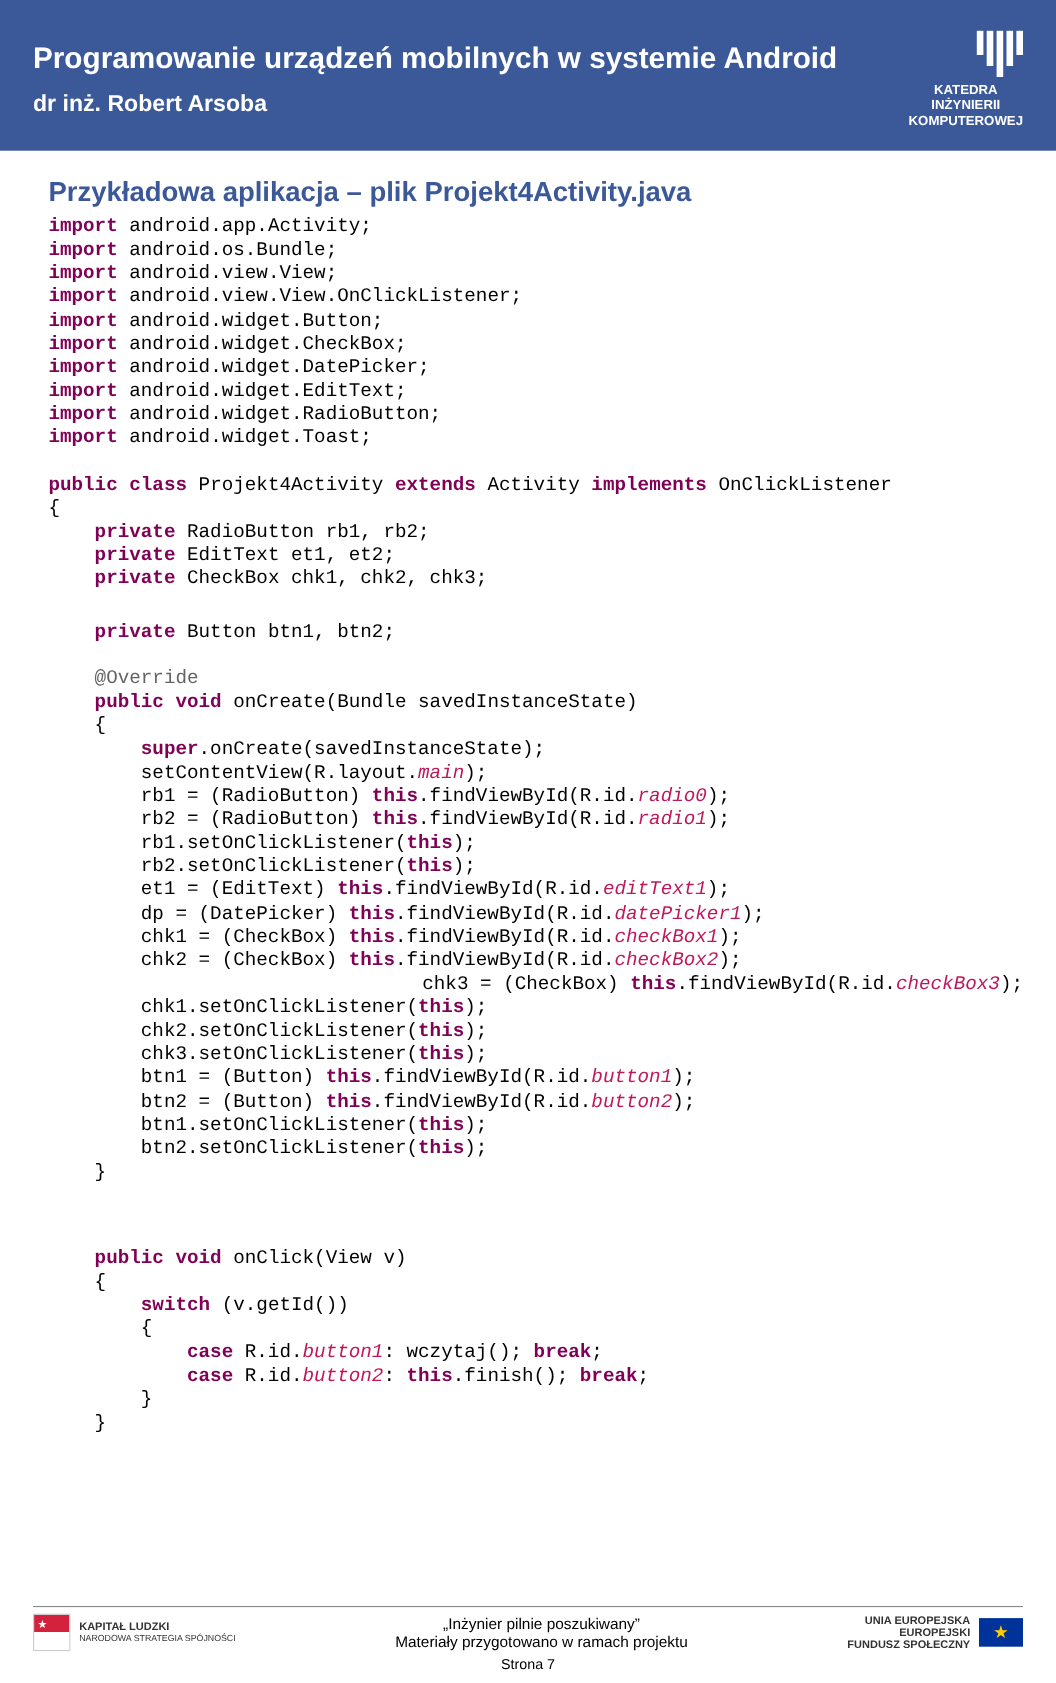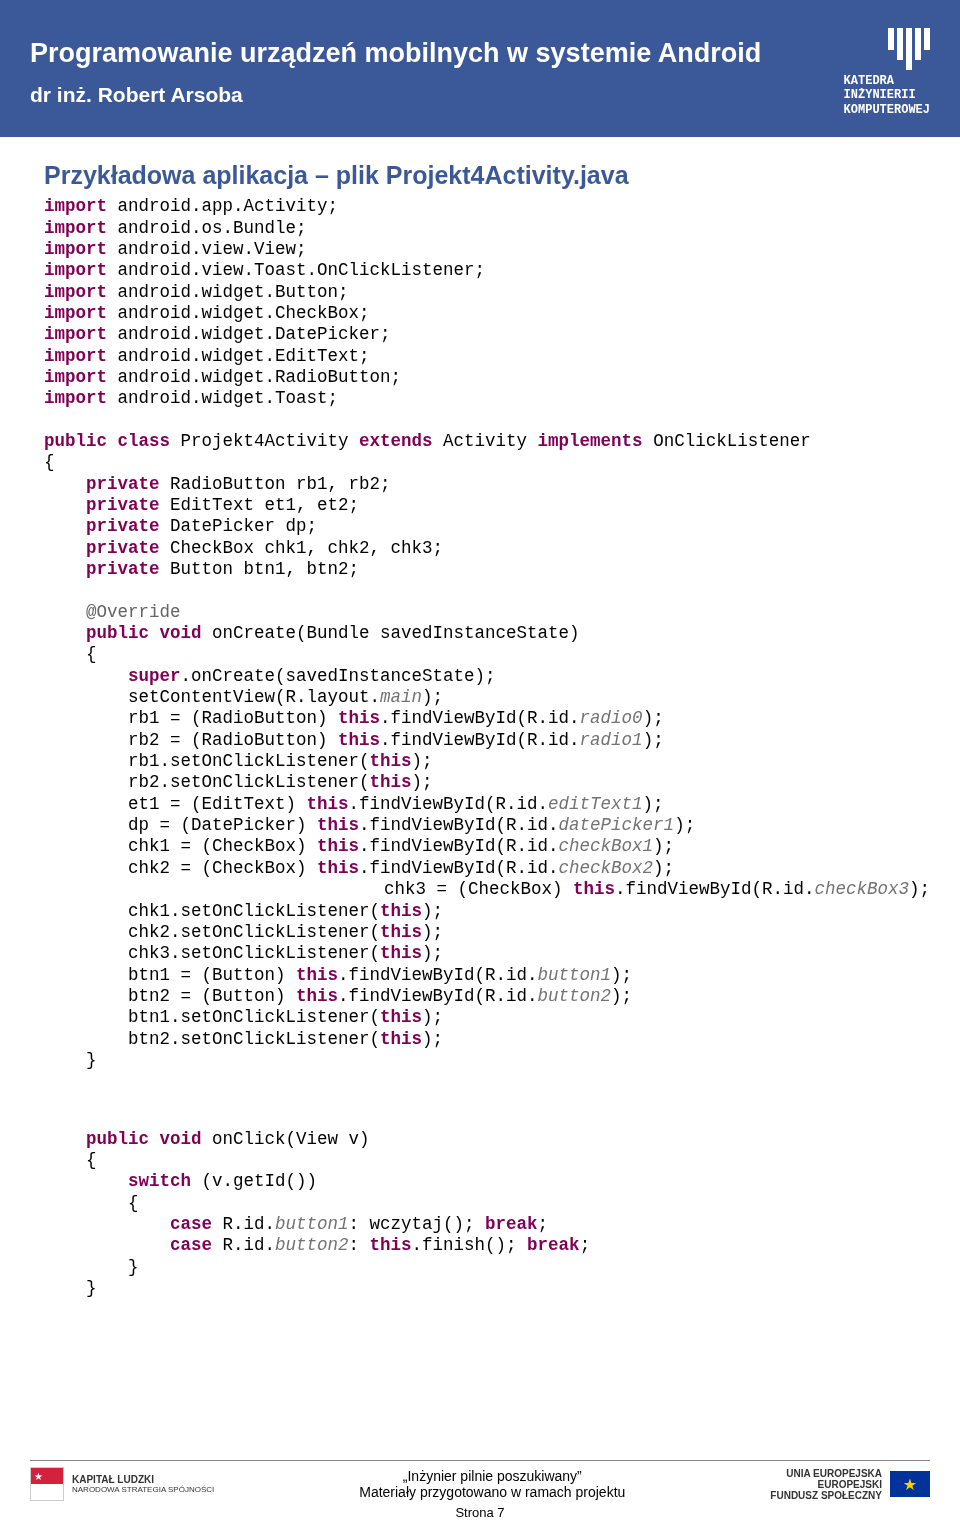--- a/index.html
+++ b/index.html
@@ -22,25 +22,24 @@
   .header-title {
     font-size: 27px;
     font-weight: bold;
     margin-bottom: 14px;
   }
   .header-author {
     font-size: 21px;
     font-weight: bold;
   }
   .header-logo {
-    text-align: left;
+    text-align: center;
     font-size: 12px;
     font-weight: bold;
     line-height: 1.2;
-    font-family: Liberation Mono, monospace;
   }
   .logo-shape {
     display: flex;
     gap: 3px;
     justify-content: flex-end;
     margin-bottom: 4px;
   }
   .logo-bar { width: 6px; background: #fff; }
   .b1 { height: 22px; }
   .b2 { height: 32px; }
@@ -54,21 +53,21 @@
     font-weight: bold;
     margin-bottom: 6px;
   }
   .code {
     font-family: Consolas, "Courier New", monospace;
     font-size: 17.5px;
     line-height: 1.22;
   }
   .kw { color: #7f0055; font-weight: bold; }
   .plain { color: #000; }
-  .str { color: #737373; font-style: italic; }
+  .str { color: #be185d; font-style: italic; }
   .ann { color: #646464; }
   .footer {
     position: absolute;
     bottom: 0;
     left: 0;
     right: 0;
     padding: 0 30px 10px 30px;
   }
   .footer-line {
     border-top: 1px solid #888;
@@ -138,35 +137,34 @@
   </div>
 </div>
 
 <div class="content">
   <div class="section-title">Przykładowa aplikacja – plik Projekt4Activity.java</div>
 
   <div class="code">
 <div><span class="kw">import</span><span class="plain"> android.app.Activity;</span></div>
 <div><span class="kw">import</span><span class="plain"> android.os.Bundle;</span></div>
 <div><span class="kw">import</span><span class="plain"> android.view.View;</span></div>
-<div><span class="kw">import</span><span class="plain"> android.view.Toast.OnClickListener;</span></div>
+<div><span class="kw">import</span><span class="plain"> android.view.View.OnClickListener;</span></div>
 <div><span class="kw">import</span><span class="plain"> android.widget.Button;</span></div>
 <div><span class="kw">import</span><span class="plain"> android.widget.CheckBox;</span></div>
 <div><span class="kw">import</span><span class="plain"> android.widget.DatePicker;</span></div>
 <div><span class="kw">import</span><span class="plain"> android.widget.EditText;</span></div>
 <div><span class="kw">import</span><span class="plain"> android.widget.RadioButton;</span></div>
 <div><span class="kw">import</span><span class="plain"> android.widget.Toast;</span></div>
 <div>&nbsp;</div>
 <div><span class="kw">public class</span><span class="plain"> Projekt4Activity </span><span class="kw">extends</span><span class="plain"> Activity </span><span class="kw">implements</span><span class="plain"> OnClickListener</span></div>
 <div><span class="plain">{</span></div>
 <div style="padding-left:42px;"><span class="kw">private</span><span class="plain"> RadioButton rb1, rb2;</span></div>
 <div style="padding-left:42px;"><span class="kw">private</span><span class="plain"> EditText et1, et2;</span></div>
-<div style="padding-left:42px;"><span class="kw">private</span><span class="plain"> DatePicker dp;</span></div>
 <div style="padding-left:42px;"><span class="kw">private</span><span class="plain"> CheckBox chk1, chk2, chk3;</span></div>
-<div style="padding-left:42px;"><span class="kw">private</span><span class="plain"> Button btn1, btn2;</span></div>
+<div style="padding-left:42px;margin-top:27px;"><span class="kw">private</span><span class="plain"> Button btn1, btn2;</span></div>
 <div>&nbsp;</div>
 <div style="padding-left:42px;"><span class="ann">@Override</span></div>
 <div style="padding-left:42px;"><span class="kw">public void</span><span class="plain"> onCreate(Bundle savedInstanceState)</span></div>
 <div style="padding-left:42px;"><span class="plain">{</span></div>
 <div style="padding-left:84px;"><span class="kw">super</span><span class="plain">.onCreate(savedInstanceState);</span></div>
 <div style="padding-left:84px;"><span class="plain">setContentView(R.layout.</span><span class="str">main</span><span class="plain">);</span></div>
 <div style="padding-left:84px;"><span class="plain">rb1 = (RadioButton) </span><span class="kw">this</span><span class="plain">.findViewById(R.id.</span><span class="str">radio0</span><span class="plain">);</span></div>
 <div style="padding-left:84px;"><span class="plain">rb2 = (RadioButton) </span><span class="kw">this</span><span class="plain">.findViewById(R.id.</span><span class="str">radio1</span><span class="plain">);</span></div>
 <div style="padding-left:84px;"><span class="plain">rb1.setOnClickListener(</span><span class="kw">this</span><span class="plain">);</span></div>
 <div style="padding-left:84px;"><span class="plain">rb2.setOnClickListener(</span><span class="kw">this</span><span class="plain">);</span></div>

